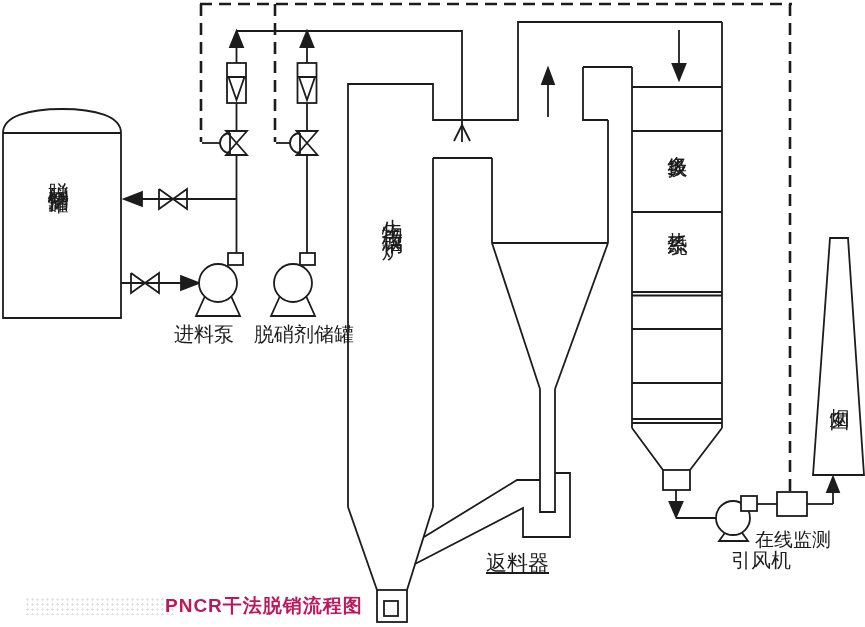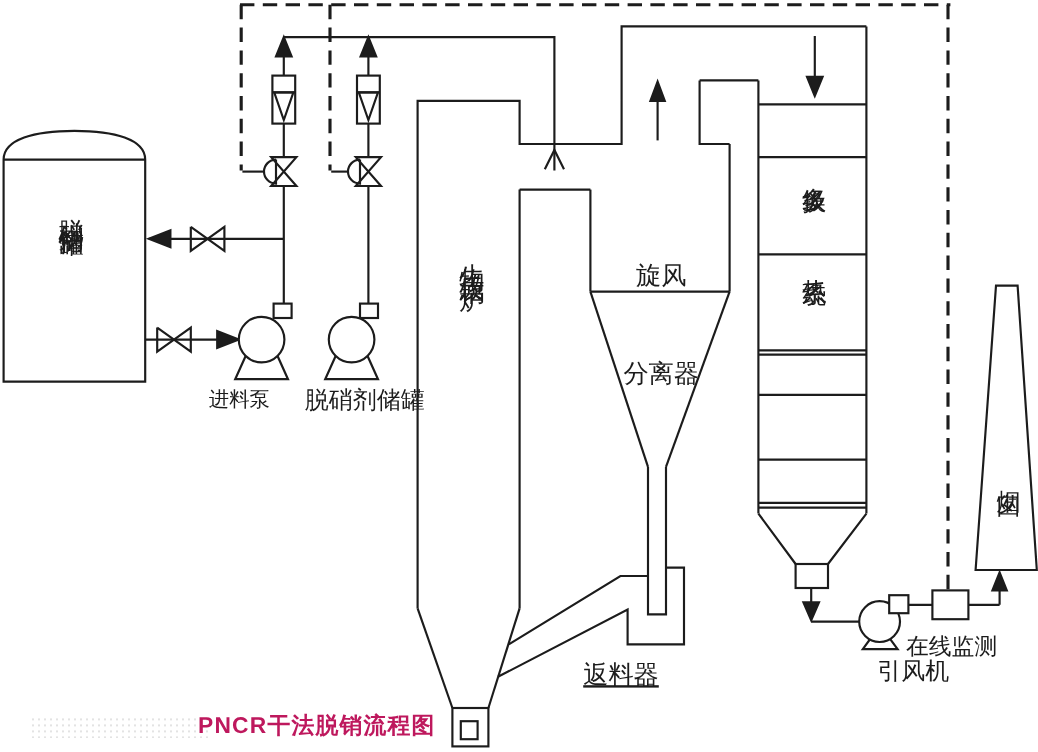--- a/index.html
+++ b/index.html
@@ -8,21 +8,21 @@
     font-family:"Liberation Sans","DejaVu Sans",sans-serif;overflow:hidden;
   }
   #diagram-svg{position:absolute;left:0;top:0;}
   .lbl{position:absolute;color:#1c1c1c;white-space:pre;line-height:1.25;}
   .v{writing-mode:vertical-rl;text-orientation:upright;}
   .lbl-tank{left:45px;top:165px;font-size:21px;letter-spacing:3px;}
   .lbl-boiler{left:379px;top:202px;font-size:21px;letter-spacing:5px;}
   .lbl-cyclone{left:500px;top:163px;width:102px;text-align:center;font-size:21px;line-height:27px;}
   .lbl-hx-upper{left:665px;top:140px;font-size:20px;letter-spacing:1px;}
   .lbl-hx-lower{left:665px;top:217px;font-size:20px;letter-spacing:1px;}
-  .lbl-feedpump{left:174px;top:322px;font-size:17px;}
+  .lbl-feedpump{left:174px;top:322px;font-size:20px;}
   .lbl-compressor{left:254px;top:322px;font-size:20px;}
   .lbl-return{left:486px;top:550px;font-size:21px;text-decoration:underline;}
   .lbl-idfan{left:731px;top:548px;font-size:20px;}
   .lbl-monitor{left:755px;top:528px;font-size:19px;}
   .lbl-chimney{left:827px;top:392px;font-size:20px;letter-spacing:3px;}
   .lbl-title{left:165px;top:594px;font-size:19px;font-weight:600;color:#be185d;letter-spacing:1px;}
   .watermark{
     position:absolute;left:25px;top:597px;width:150px;height:18px;opacity:.28;
     background-image:radial-gradient(#9a9a9a 1px, transparent 1.2px);
     background-size:5px 5px;
@@ -153,24 +153,20 @@
 
     <g>
       <path d="M830,238 H848 L864,475 H813 Z"></path>
     </g>
   </svg>
 
   <div class="lbl v lbl-tank">脱硝剂储罐</div>
   <div class="lbl lbl-feedpump">进料泵</div>
   <div class="lbl lbl-compressor">脱硝剂储罐</div>
   <div class="lbl v lbl-boiler">生物质锅炉</div>
-  <div class="lbl lbl-cyclone">
-    <div>旋风</div>
-    <div>分离器</div>
-  </div>
   <div class="lbl v lbl-hx-upper">多级换</div>
   <div class="lbl v lbl-hx-lower">热系统</div>
   <div class="lbl lbl-return">返料器</div>
   <div class="lbl lbl-idfan">引风机</div>
   <div class="lbl lbl-monitor">在线监测</div>
   <div class="lbl v lbl-chimney">烟囱</div>
 
   <div class="watermark"></div>
   <div class="lbl lbl-title">PNCR干法脱销流程图</div>
 </div>

